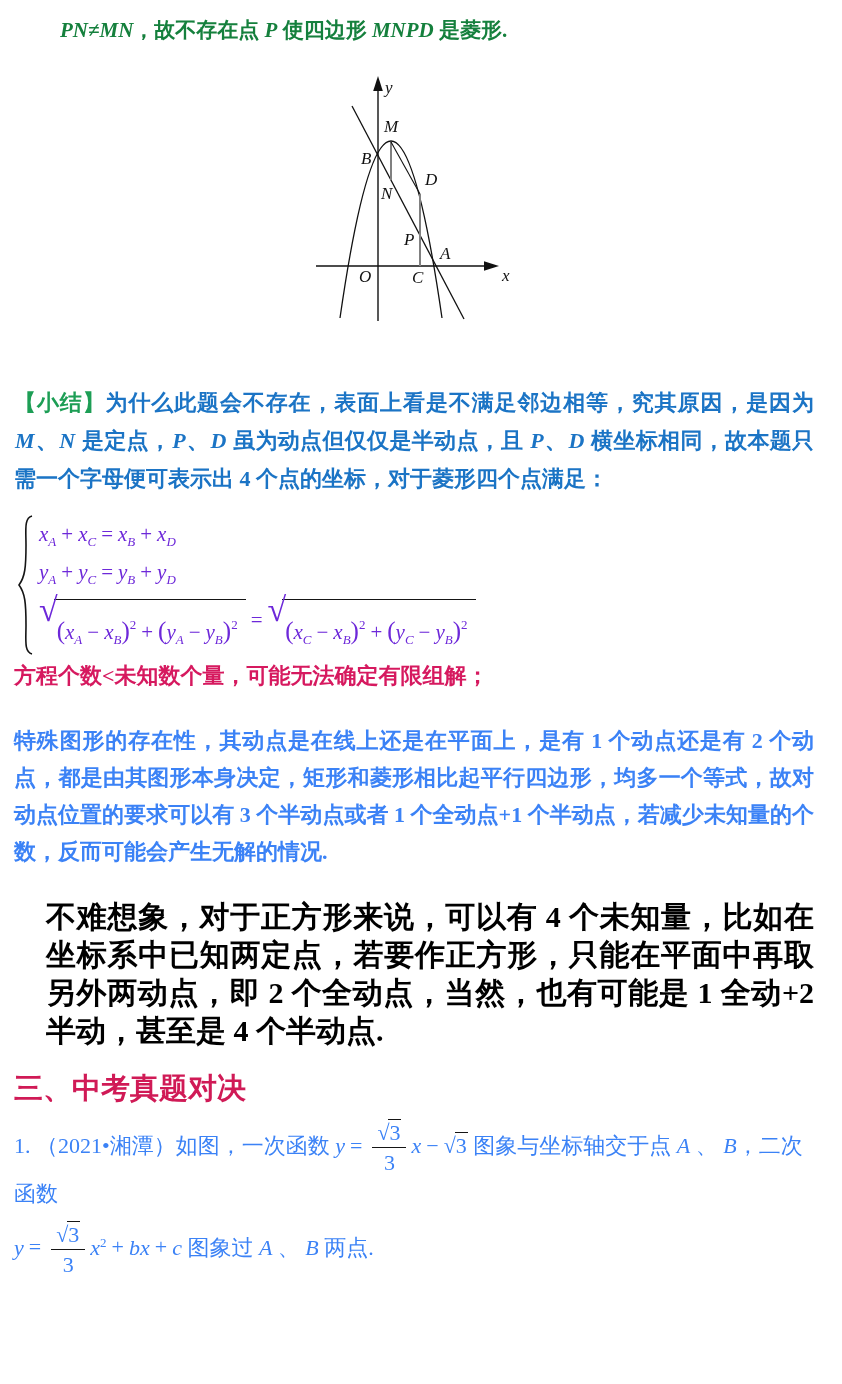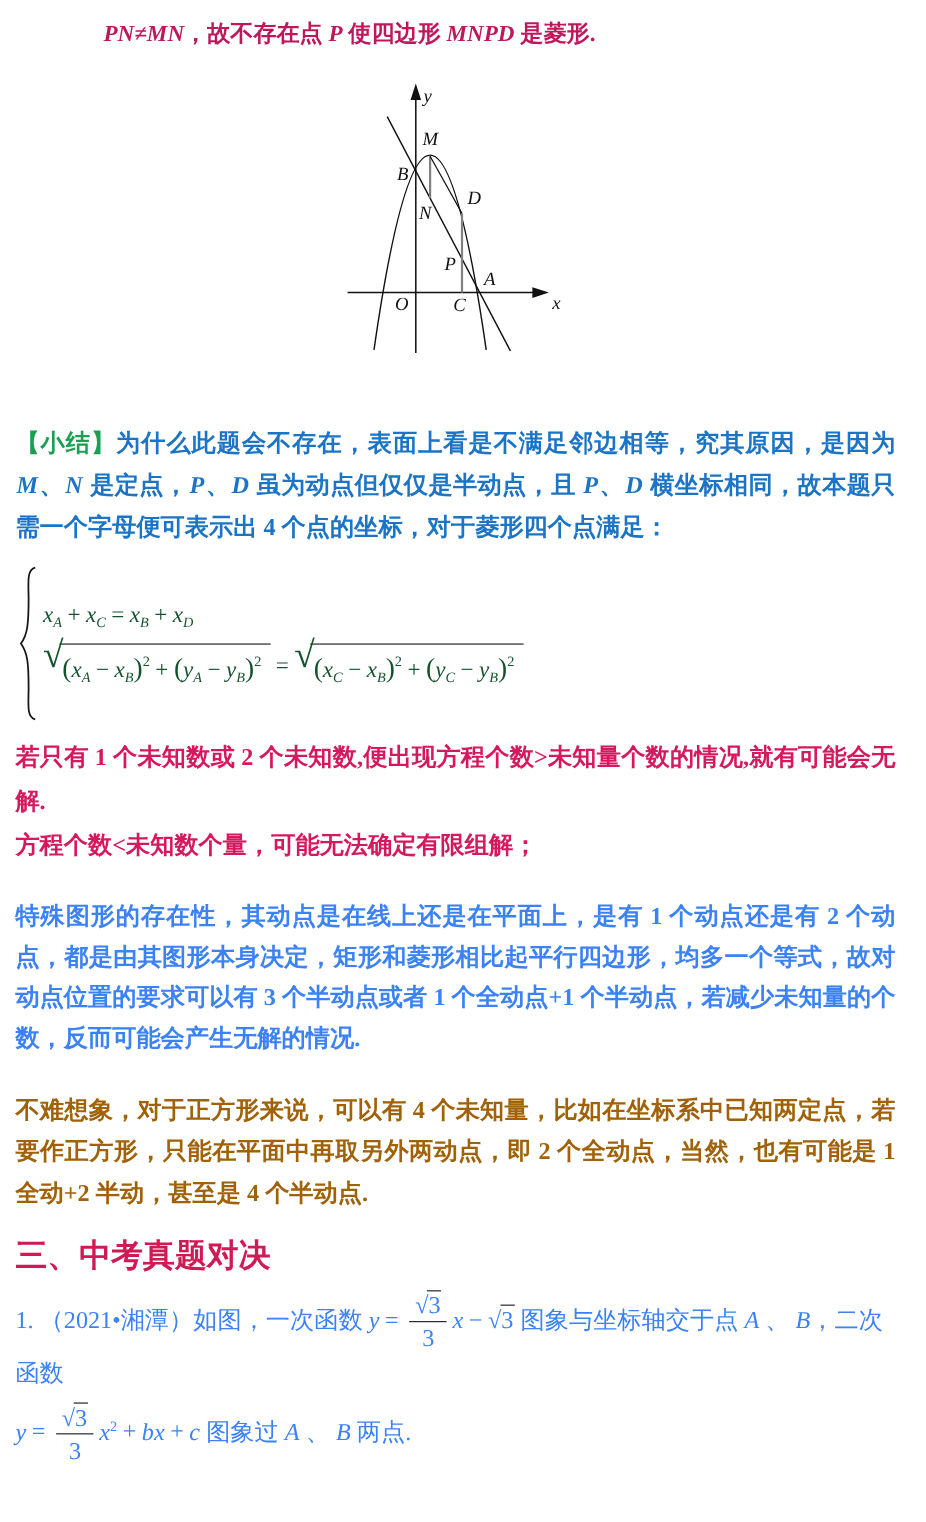--- a/index.html
+++ b/index.html
@@ -6,22 +6,22 @@
   .page{
     width:842px;height:1384px;background:#ffffff;overflow:hidden;
     font-family:"Liberation Serif","DejaVu Serif",serif;color:#1b1b1b;
     box-sizing:border-box;
   }
   p{margin:0;}
   .pad{padding-left:14px;padding-right:28px;}
 
   
   .topline{
-    padding:16px 13px 0 94px;
-    font-size:21px;font-weight:bold;color:#be185d;line-height:28px;
+    padding:16px 13px 0 60px;
+    font-size:21px;font-weight:bold;color:#15803d;line-height:28px;
   }
   .mi{font-style:italic;}
 
   
   .figwrap{margin:24px 0 0 278px;width:262px;height:274px;}
   .figwrap svg text{
     font-family:"Liberation Serif","DejaVu Serif",serif;
     font-style:italic;font-size:17px;fill:#111;font-weight:normal;
   }
 
@@ -29,41 +29,41 @@
   .summary{
     margin-top:42px;font-size:22px;font-weight:bold;line-height:38px;
     text-align:justify;
   }
   .tag{color:#1d9e55;}
   .bluetext{color:#1b74c5;}
   .bv{font-style:italic;padding:0 1px;}
 
   
   .eqsys{display:flex;align-items:center;margin:16px 0 0 16px;}
-  .eqrows{display:flex;flex-direction:column;gap:10px;font-size:21px;color:#14532d;margin-left:3px;}
+  .eqrows{display:flex;flex-direction:column;gap:10px;font-size:21px;color:#6d28d9;margin-left:3px;}
   .eqrow{white-space:nowrap;}
   .v{font-style:italic;}
   sub.ss{font-size:13px;font-style:italic;letter-spacing:0;}
   .op{padding:0 5px;}
   .sqrt{display:inline-flex;align-items:flex-start;}
   .surd{font-size:34px;line-height:1;transform:translateY(-6px);letter-spacing:-2px;}
-  .radicand{border-top:1.8px solid #151515;padding:7px 8px 0 3px;display:inline-block;margin-left:-2px;}
+  .radicand{border-top:1.8px solid #151515;padding:17px 8px 0 3px;display:inline-block;margin-left:-2px;}
   .lp,.rp{font-size:25px;font-style:normal;}
   sup.sp{font-size:13px;vertical-align:10px;}
 
   
   .redline{color:#d6195f;font-weight:bold;font-size:22px;line-height:40px;}
   .red1{margin-top:12px;text-align:justify;}
   .greenp{
     margin-top:26px;color:#3b82f6;font-weight:bold;font-size:22px;
     line-height:37px;text-align:justify;
   }
   .redp2{
-    margin-top:28px;color:#a16207;font-weight:bold;font-size:22px;
-    line-height:38px;text-align:justify;
+    margin-top:28px;color:#000000;font-weight:bold;font-size:30px;
+    line-height:38px;text-align:justify;margin-left:32px;
   }
 
   
   .heading{margin-top:18px;font-size:29px;font-weight:bold;color:#d01a56;line-height:40px;}
 
   
   .prob{margin-top:12px;font-size:22px;line-height:36px;color:#3b82f6;}
   .frac{
     display:inline-block;vertical-align:middle;text-align:center;
     margin:0 5px;line-height:1.15;font-style:normal;
@@ -114,33 +114,33 @@
   </div>
 
   <p class="summary pad"><span class="tag">【小结】</span><span class="bluetext"><span>为什么此题会不存在，表面上看是不满足邻边相等，究其原因，是因为 </span><span class="bv">M</span><span>、</span><span class="bv">N</span><span> 是定点，</span><span class="bv">P</span><span>、</span><span class="bv">D</span><span> 虽为动点但仅仅是半动点，且 </span><span class="bv">P</span><span>、</span><span class="bv">D</span><span> 横坐标相同，故本题只需一个字母便可表示出 4 个点的坐标，对于菱形四个点满足：</span></span></p>
 
   <div class="eqsys">
     <svg width="20" height="142" viewBox="0 0 20 142">
       <path d="M16 2 C 8 4 10 16 10 31 C 10 53 9 63 3 71 C 9 79 10 89 10 111 C 10 126 8 138 16 140" fill="none" stroke="#151515" stroke-width="1.6"></path>
     </svg>
     <div class="eqrows">
       <div class="eqrow"><span class="v">x</span><sub class="ss">A</sub><span class="op">+</span><span class="v">x</span><sub class="ss">C</sub><span class="op">=</span><span class="v">x</span><sub class="ss">B</sub><span class="op">+</span><span class="v">x</span><sub class="ss">D</sub></div>
+      <div class="eqrow"><span class="v">y</span><sub class="ss">A</sub><span class="op">+</span><span class="v">y</span><sub class="ss">C</sub><span class="op">=</span><span class="v">y</span><sub class="ss">B</sub><span class="op">+</span><span class="v">y</span><sub class="ss">D</sub></div>
       <div class="eqrow">
         <span class="sqrt">
             <span class="surd">√</span>
             <span class="radicand"><span class="lp">(</span><span class="v">x</span><sub class="ss">A</sub><span class="op">−</span><span class="v">x</span><sub class="ss">B</sub><span class="rp">)</span><sup class="sp">2</sup><span class="op">+</span><span class="lp">(</span><span class="v">y</span><sub class="ss">A</sub><span class="op">−</span><span class="v">y</span><sub class="ss">B</sub><span class="rp">)</span><sup class="sp">2</sup></span>
           </span><span class="op">=</span><span class="sqrt">
             <span class="surd">√</span>
             <span class="radicand"><span class="lp">(</span><span class="v">x</span><sub class="ss">C</sub><span class="op">−</span><span class="v">x</span><sub class="ss">B</sub><span class="rp">)</span><sup class="sp">2</sup><span class="op">+</span><span class="lp">(</span><span class="v">y</span><sub class="ss">C</sub><span class="op">−</span><span class="v">y</span><sub class="ss">B</sub><span class="rp">)</span><sup class="sp">2</sup></span>
           </span>
       </div>
     </div>
   </div>
 
-  <p class="redline red1 pad">若只有 1 个未知数或 2 个未知数,便出现方程个数&gt;未知量个数的情况,就有可能会无解.</p>
   <p class="redline pad">方程个数&lt;未知数个量，可能无法确定有限组解；</p>
 
   <p class="greenp pad">特殊图形的存在性，其动点是在线上还是在平面上，是有 1 个动点还是有 2 个动点，都是由其图形本身决定，矩形和菱形相比起平行四边形，均多一个等式，故对动点位置的要求可以有 3 个半动点或者 1 个全动点+1 个半动点，若减少未知量的个数，反而可能会产生无解的情况.</p>
 
   <p class="redp2 pad">不难想象，对于正方形来说，可以有 4 个未知量，比如在坐标系中已知两定点，若要作正方形，只能在平面中再取另外两动点，即 2 个全动点，当然，也有可能是 1 全动+2 半动，甚至是 4 个半动点.</p>
 
   <h2 class="heading pad" style="margin:18px 0 12px;">三、中考真题对决</h2>
 
   <p class="prob pad"><span>1. （2021•湘潭）如图，一次函数 </span><span class="v">y</span><span class="op">=</span><span class="frac"><span class="num"><span class="rt">√</span><span class="ov">3</span></span><span class="den">3</span></span><span class="v">x</span><span class="op">−</span><span class="rt">√</span><span class="ov">3</span><span> 图象与坐标轴交于点 </span><span class="v">A</span><span> 、 </span><span class="v">B</span><span>，二次函数</span></p>
 

